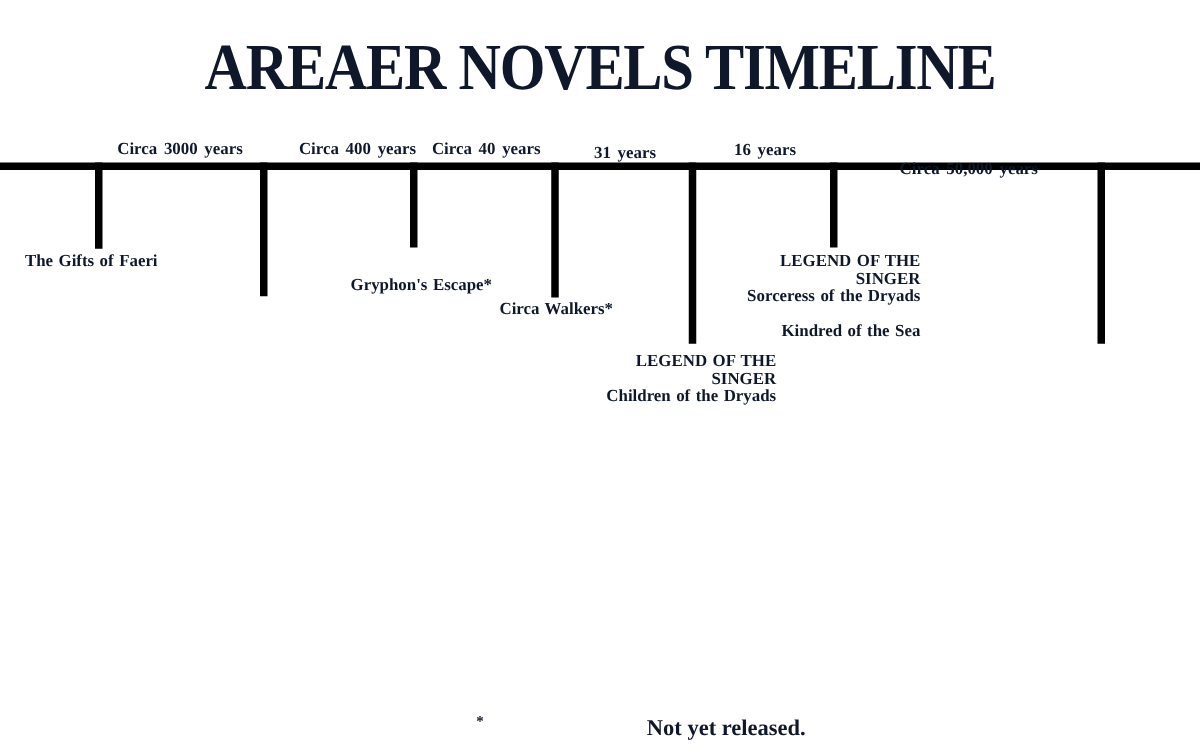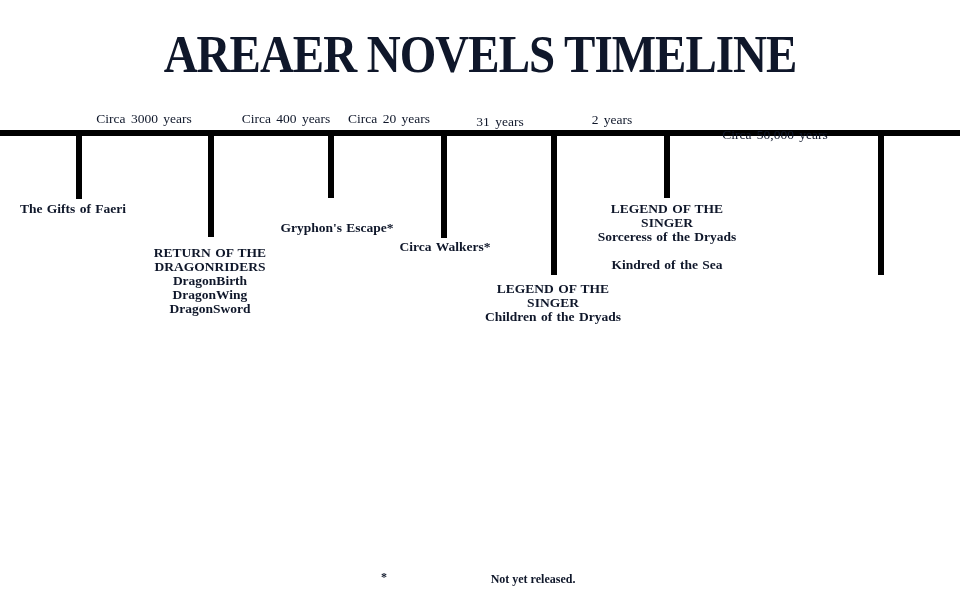--- a/index.html
+++ b/index.html
@@ -36,83 +36,77 @@
   .tick {
     position: absolute;
     top: 130px;
     width: 6px;
     background: #000;
   }
   .interval {
     position: absolute;
     transform: translateX(-50%);
     font-size: 13.5px;
-    font-weight: normal;
+    font-weight: bold;
     white-space: nowrap;
     word-spacing: 2px;
   }
   .book {
     position: absolute;
     transform: translateX(-50%);
     font-size: 13.5px;
     font-weight: bold;
     line-height: 14px;
-    text-align: center;
+    text-align: right;
     white-space: nowrap;
     word-spacing: 1px;
   }
   .book .spacer { height: 14px; }
   .footnote-marker {
     position: absolute;
     font-size: 12px;
     font-weight: bold;
   }
   .footnote-text {
     position: absolute;
     transform: translateX(-50%);
-    font-size: 12px;
+    font-size: 18px;
     font-weight: bold;
     white-space: nowrap;
+    margin-left: 48px;
   }
 </style>
 </head>
 <body>
 
 <div class="canvas">
 
   <h1 class="title">AREAER NOVELS TIMELINE</h1>
 
   <div class="axis"></div>
 
   <div class="interval" style="left:144px; top:111px">Circa 3000 years</div>
   <div class="interval" style="left:286px; top:111px">Circa 400 years</div>
-  <div class="interval" style="left:389px; top:111px">Circa 20 years</div>
+  <div class="interval" style="left:389px; top:111px">Circa 40 years</div>
   <div class="interval" style="left:500px; top:114px">31 years</div>
-  <div class="interval" style="left:612px; top:112px">2 years</div>
+  <div class="interval" style="left:612px; top:112px">16 years</div>
   <div class="interval" style="left:775px; top:127px">Circa 50,000 years</div>
 
   <div class="tick" style="left:76px;  height:69px"></div>
   <div class="tick" style="left:208px; height:107px"></div>
   <div class="tick" style="left:328px; height:68px"></div>
   <div class="tick" style="left:441px; height:108px"></div>
   <div class="tick" style="left:551px; height:145px"></div>
   <div class="tick" style="left:664px; height:68px"></div>
   <div class="tick" style="left:878px; height:145px"></div>
 
   <div class="book" style="left:73px; top:202px">
     <div>The Gifts of Faeri</div>
   </div>
 
-  <div class="book" style="left:210px; top:246px">
-    <div>RETURN OF THE</div>
-    <div>DRAGONRIDERS</div>
-    <div>DragonBirth</div>
-    <div>DragonWing</div>
-    <div>DragonSword</div>
-  </div>
 
   <div class="book" style="left:337px; top:221px">
     <div>Gryphon's Escape*</div>
   </div>
 
   <div class="book" style="left:445px; top:240px">
     <div>Circa Walkers*</div>
   </div>
 
   <div class="book" style="left:553px; top:282px">

